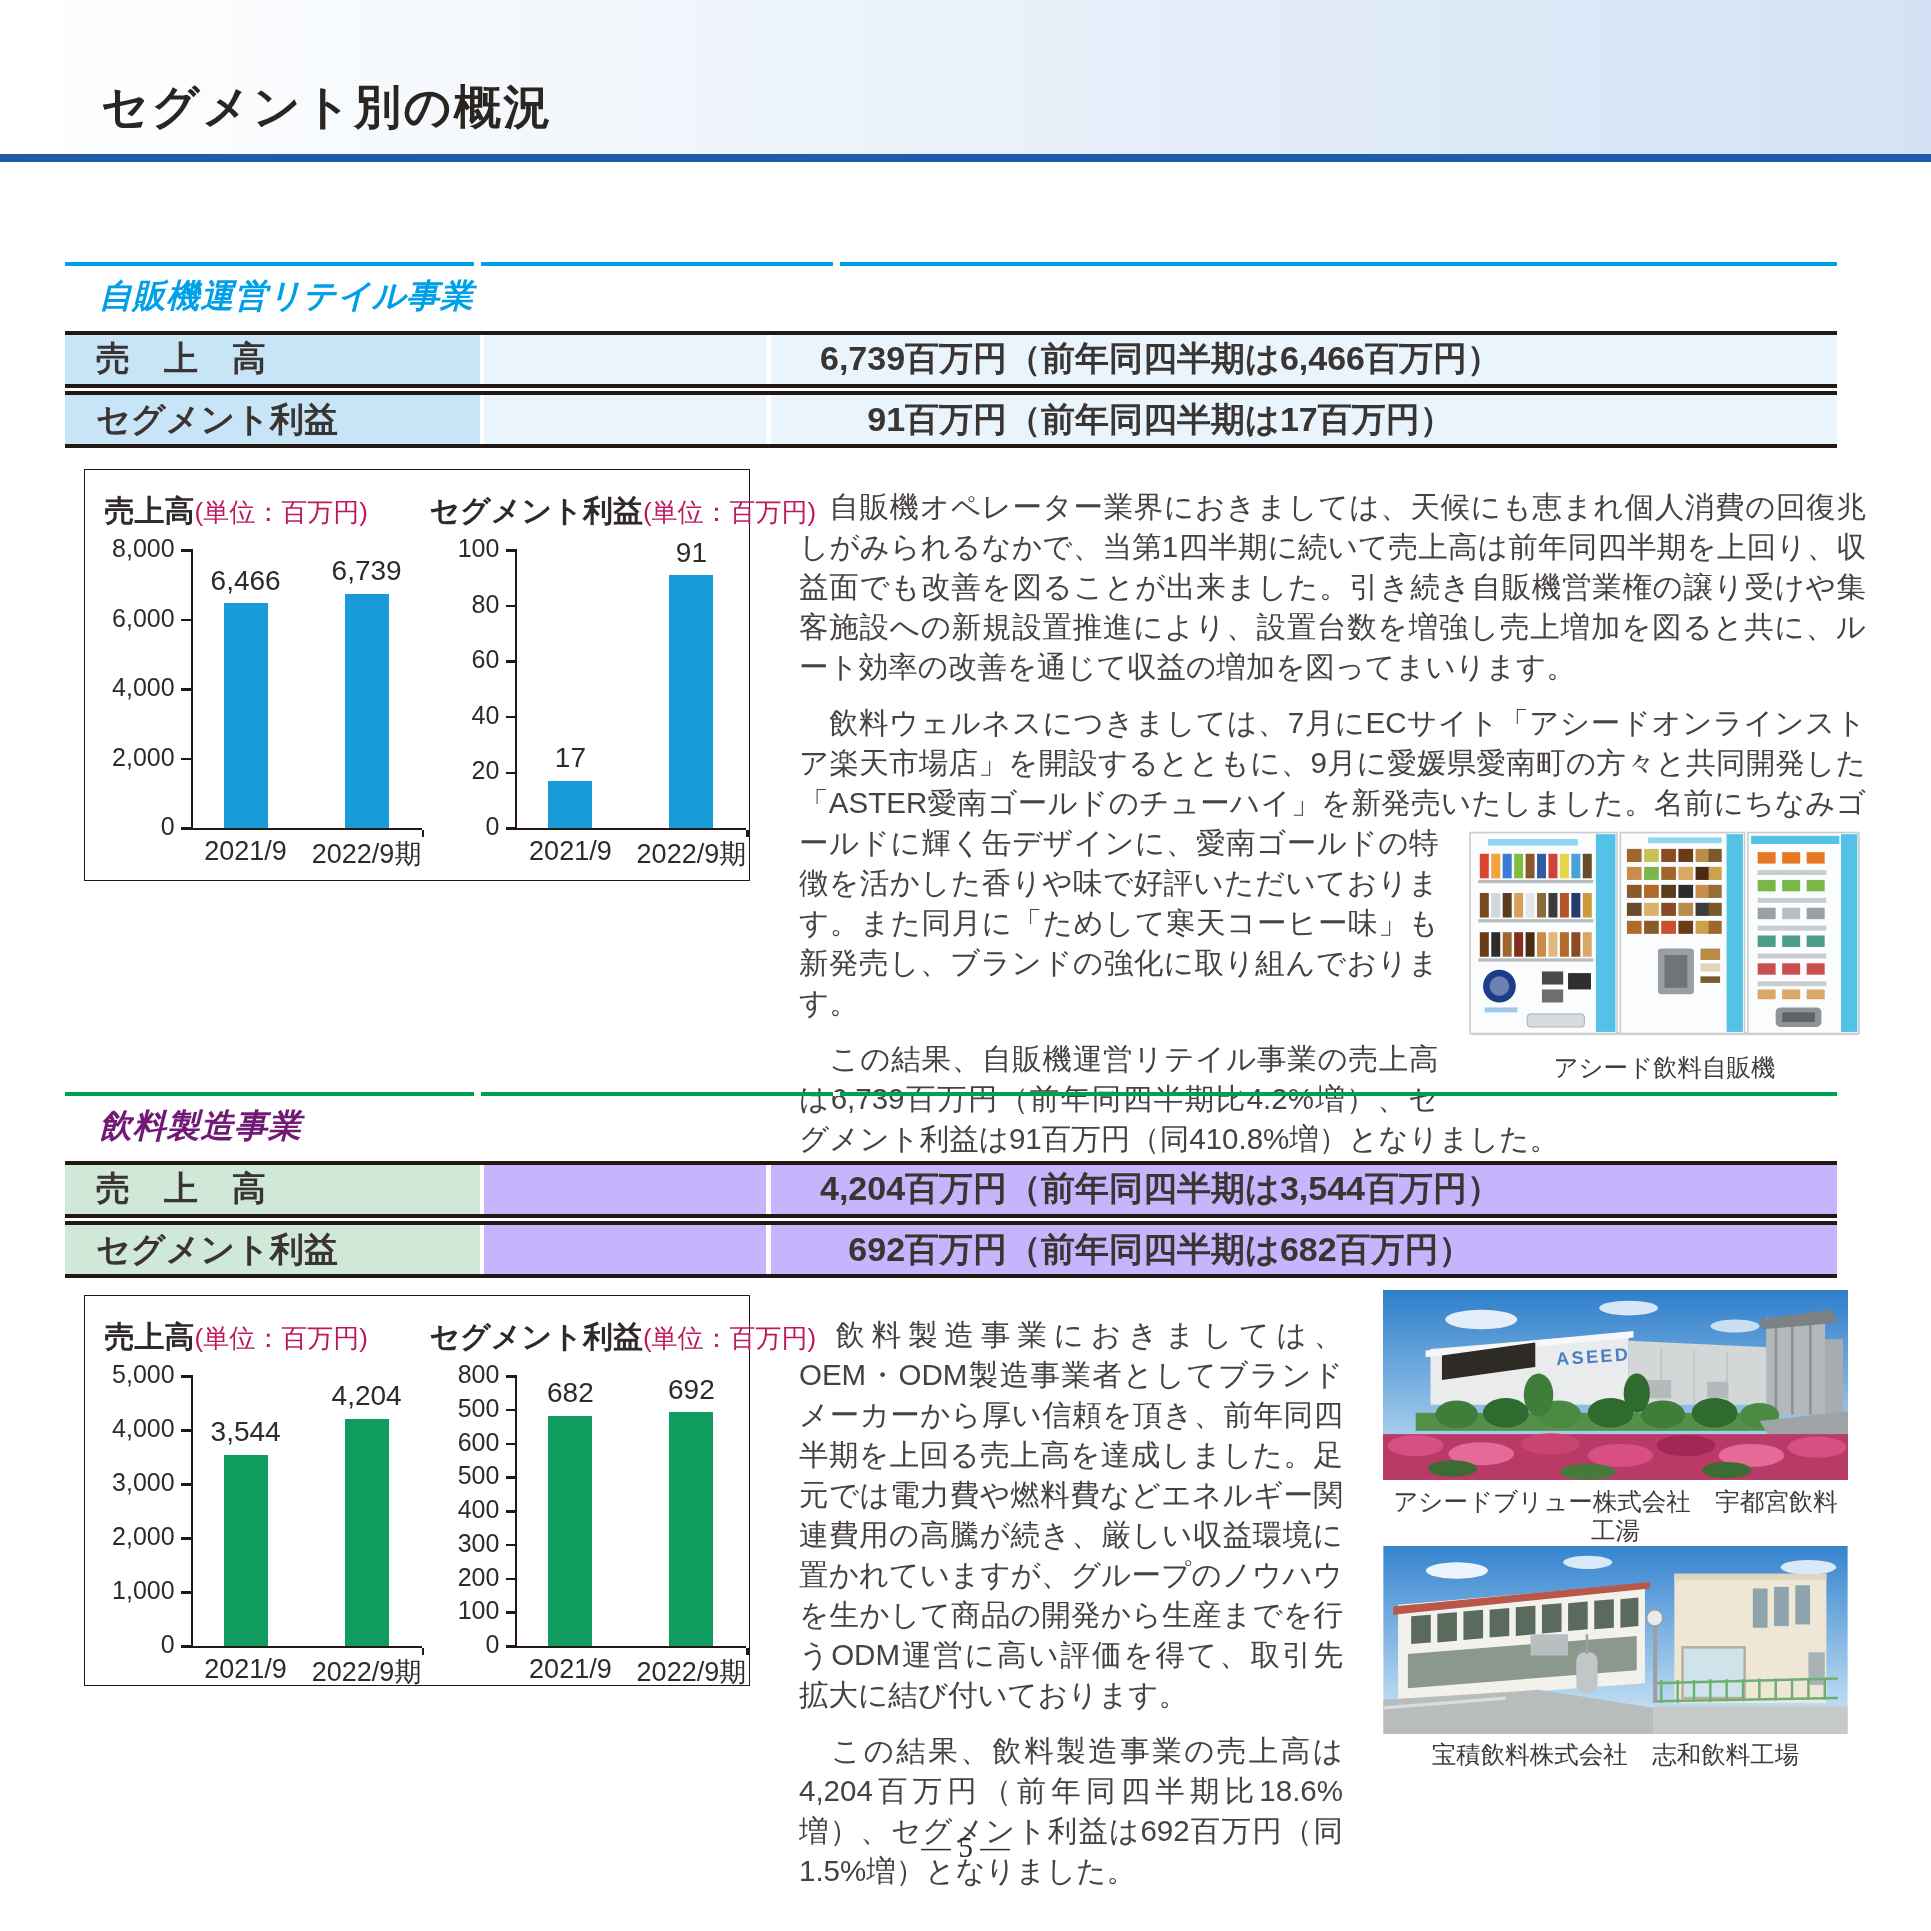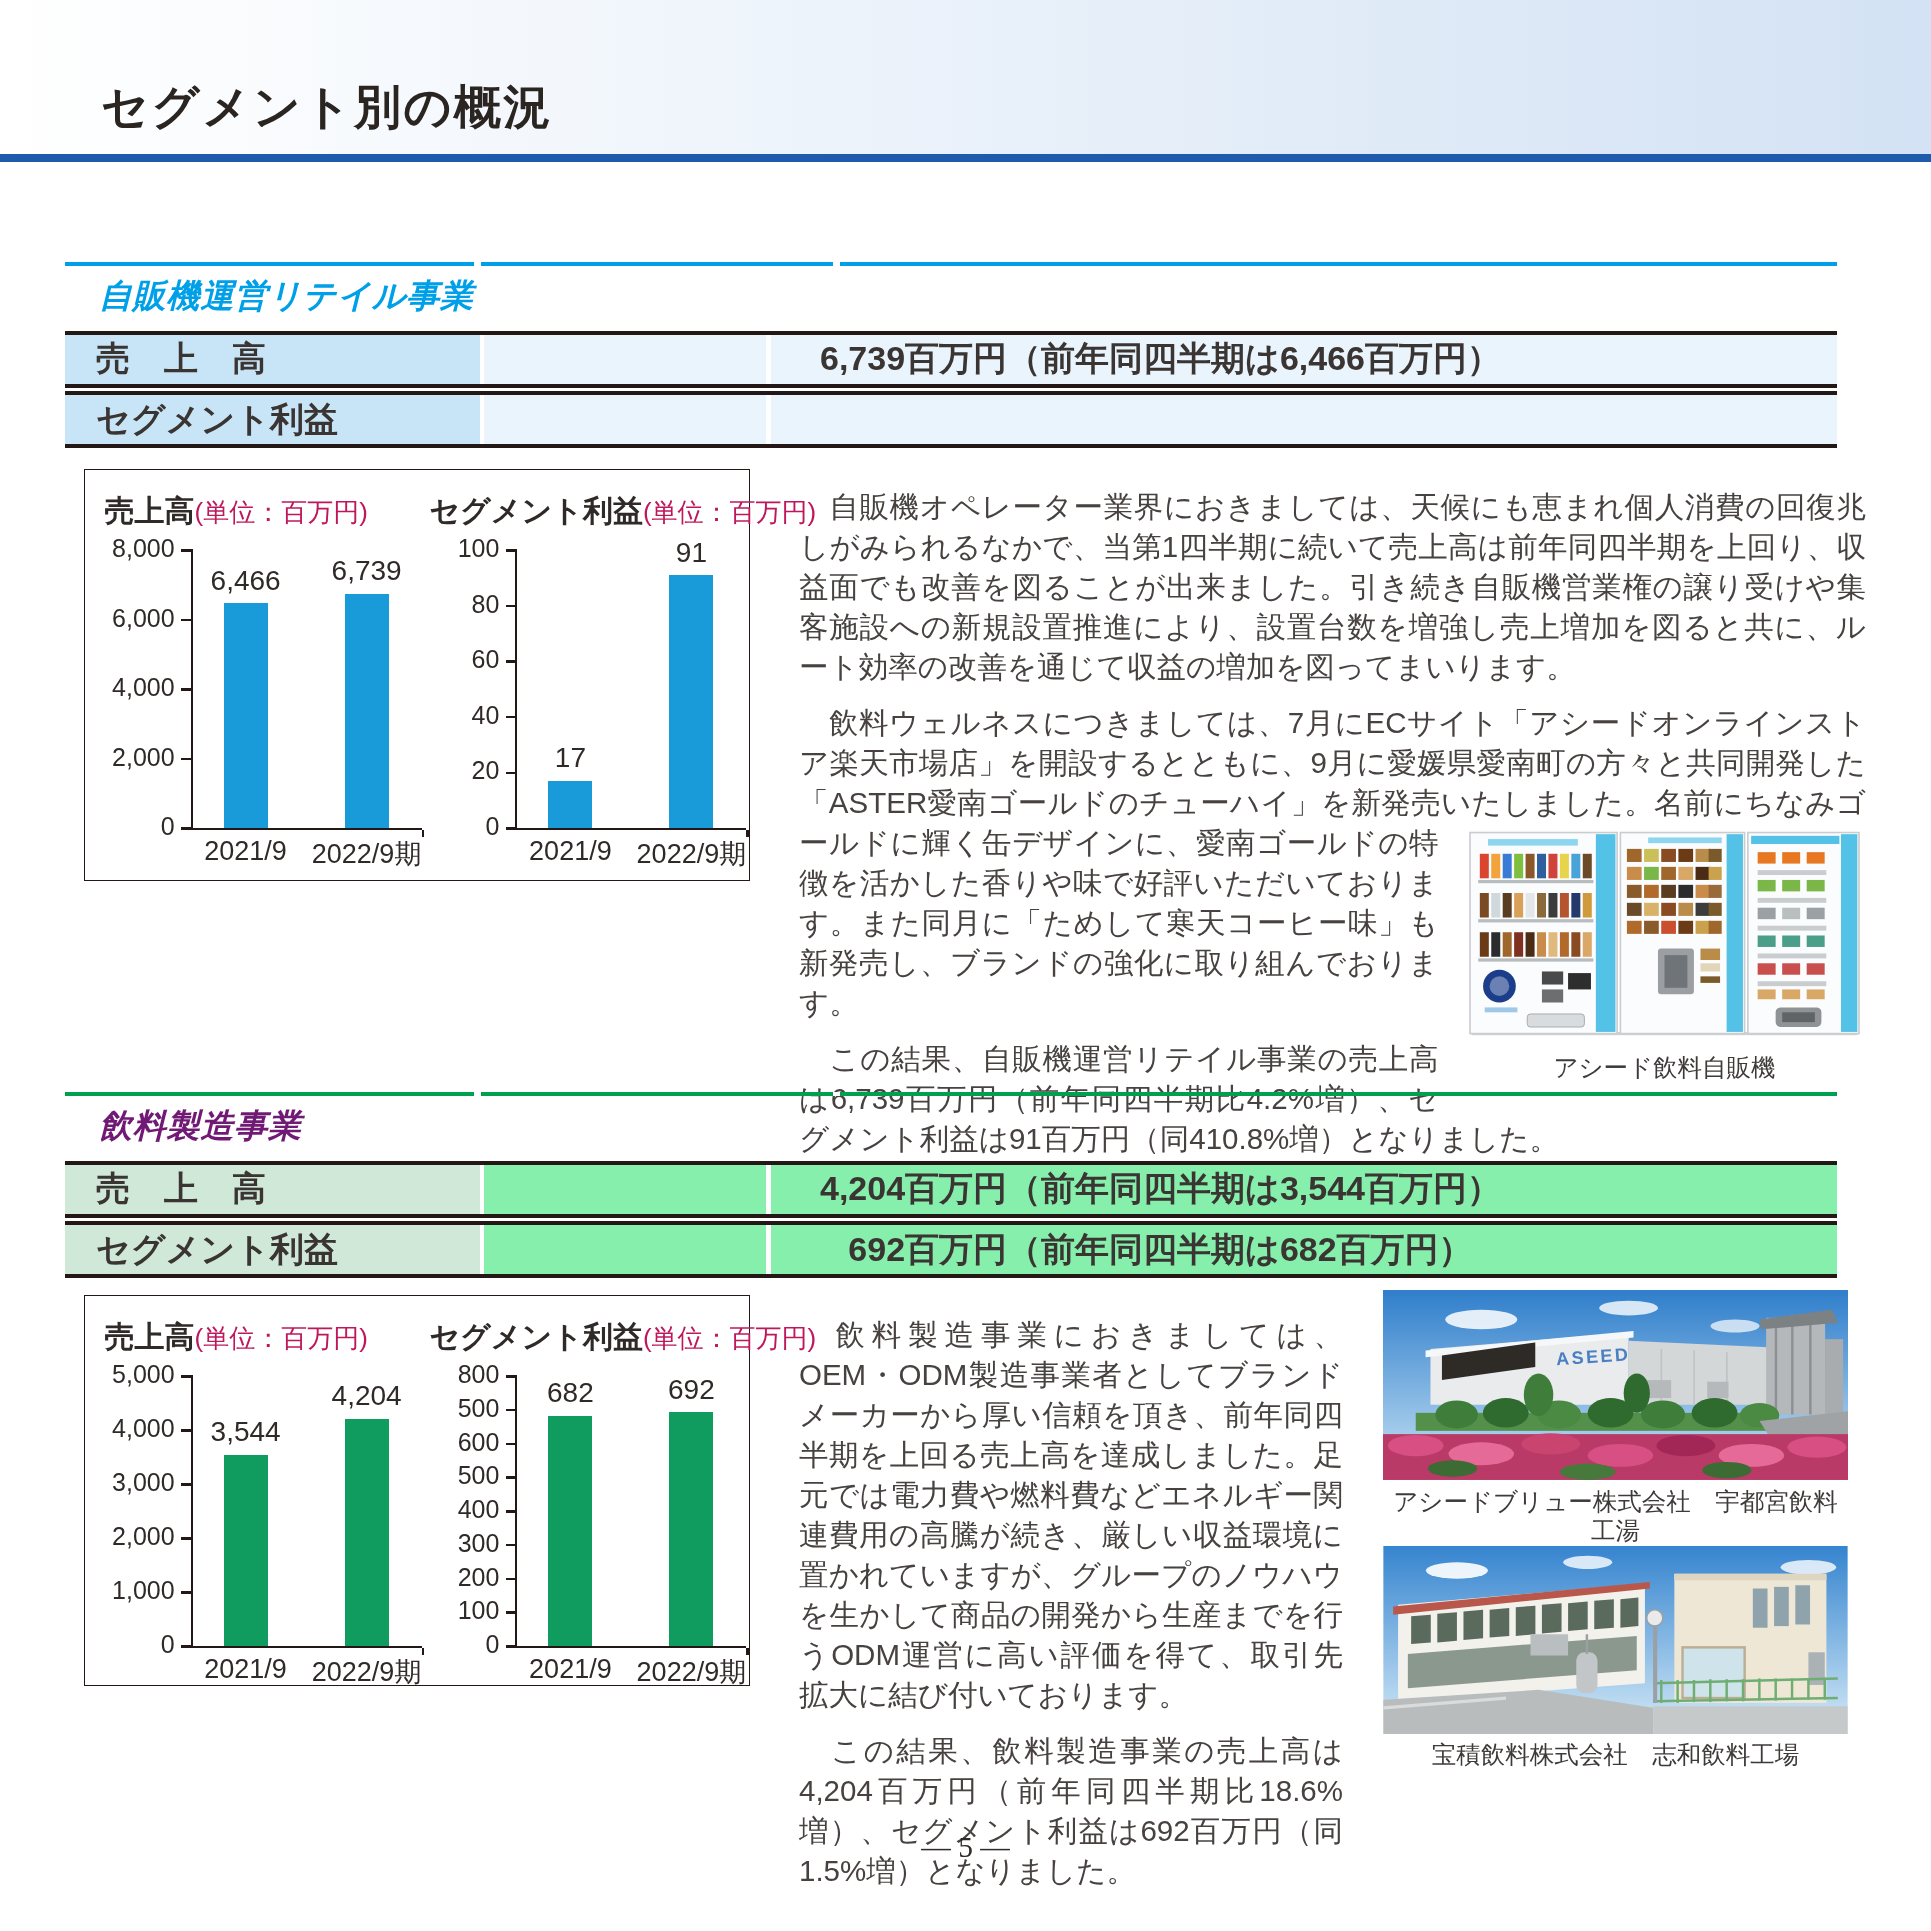--- a/index.html
+++ b/index.html
@@ -28,21 +28,21 @@
 
   .stable{margin-top:11.5px;}
   .trow{display:flex;height:49px;border-top:4.1px solid #231815;border-bottom:4.1px solid #231815;}
   .trow + .trow{margin-top:3.3px;}
   .tlabel{width:419px;display:flex;align-items:center;padding-left:31px;box-sizing:border-box;
           font-size:34px;font-weight:bold;color:#3a3532;border-right:4.9px solid #fff;}
   .tvalue{flex:1;position:relative;display:flex;align-items:center;justify-content:center;
           font-size:34px;font-weight:bold;color:#3a3532;}
   .tvalue .vdiv{position:absolute;left:282px;top:0;bottom:0;width:4.9px;background:#fff;}
   .c-blue-d{background:#c8e5f7;} .c-blue-l{background:#e9f4fc;}
-  .c-green-d{background:#cfe8d8;} .c-green-l{background:#86efac;justify-content:center;}
+  .c-green-d{background:#cfe8d8;} .c-green-l{background:#c4b5fd;justify-content:center;}
 
   
   .chartbox{position:absolute;left:84px;width:666px;border:1.6px solid #231815;background:#fff;
             box-sizing:border-box;display:flex;padding:21px 0 0 19.6px;}
   .chartbox1{top:469px;height:412px;}
   .chartbox2{top:1295px;height:391px;}
   .chart{width:315px;}
   .chart + .chart{margin-left:9.8px;}
   .c-head{height:59px;white-space:nowrap;}
   .c-title{font-size:30px;font-weight:bold;color:#2f2a28;}
@@ -100,20 +100,21 @@
       <div class="trow">
         <div class="tlabel c-blue-d">売　上　高</div>
         <div class="tvalue c-blue-l">
             <span>6,739百万円（前年同四半期は6,466百万円）</span>
             <i class="vdiv"></i>
           </div>
       </div>
       <div class="trow">
         <div class="tlabel c-blue-d">セグメント利益</div>
         <div class="tvalue c-blue-l">
+            <span>91百万円（前年同四半期は17百万円）</span>
             <i class="vdiv"></i>
           </div>
       </div>
     </div>
   </section>
 
   <div class="chartbox chartbox1">
     <div class="chart">
         <div class="c-head"><span class="c-title">売上高</span><span class="c-unit">(単位：百万円)</span></div>
         <div class="c-plot">

